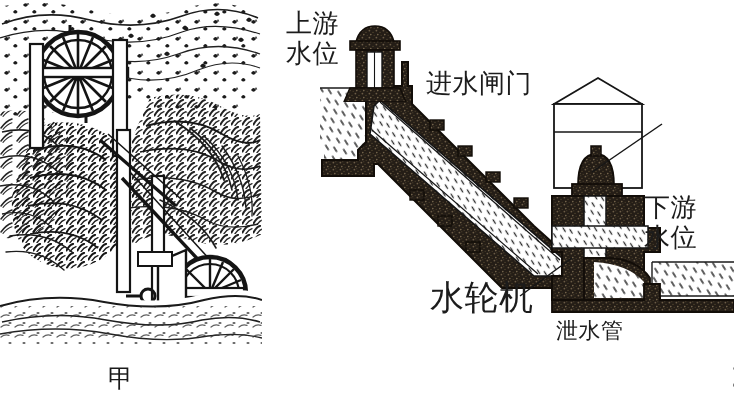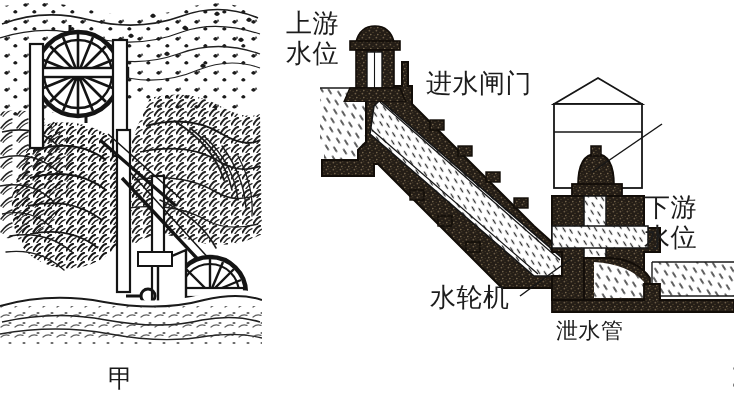--- a/index.html
+++ b/index.html
@@ -34,21 +34,21 @@
     color:#1c1c1c;
     white-space:nowrap;
     letter-spacing:0.5px;
   }
   .dlabel .l2{display:block;}
   #lbl-upstream{left:24px;top:8px;font-size:26px;line-height:30px;}
   #lbl-intake{left:164px;top:68px;font-size:26px;line-height:30px;}
   #lbl-generator{left:368px;top:114px;font-size:26px;line-height:30px;}
   #lbl-downstream{left:382px;top:192px;font-size:26px;line-height:30px;}
   #lbl-conduit{left:112px;top:200px;font-size:26px;line-height:30px;}
-  #lbl-turbine{left:168px;top:282px;font-size:26px;line-height:30px;}
+  #lbl-turbine{left:168px;top:282px;font-size:34px;line-height:30px;}
   #lbl-drain{left:294px;top:316px;font-size:22px;line-height:30px;}
 </style>
 </head>
 <body>
 
 <div id="figure-root">
 
   <div class="panel" id="panel-left">
 
     <svg class="art" width="262" height="360" viewBox="0 0 262 360">

